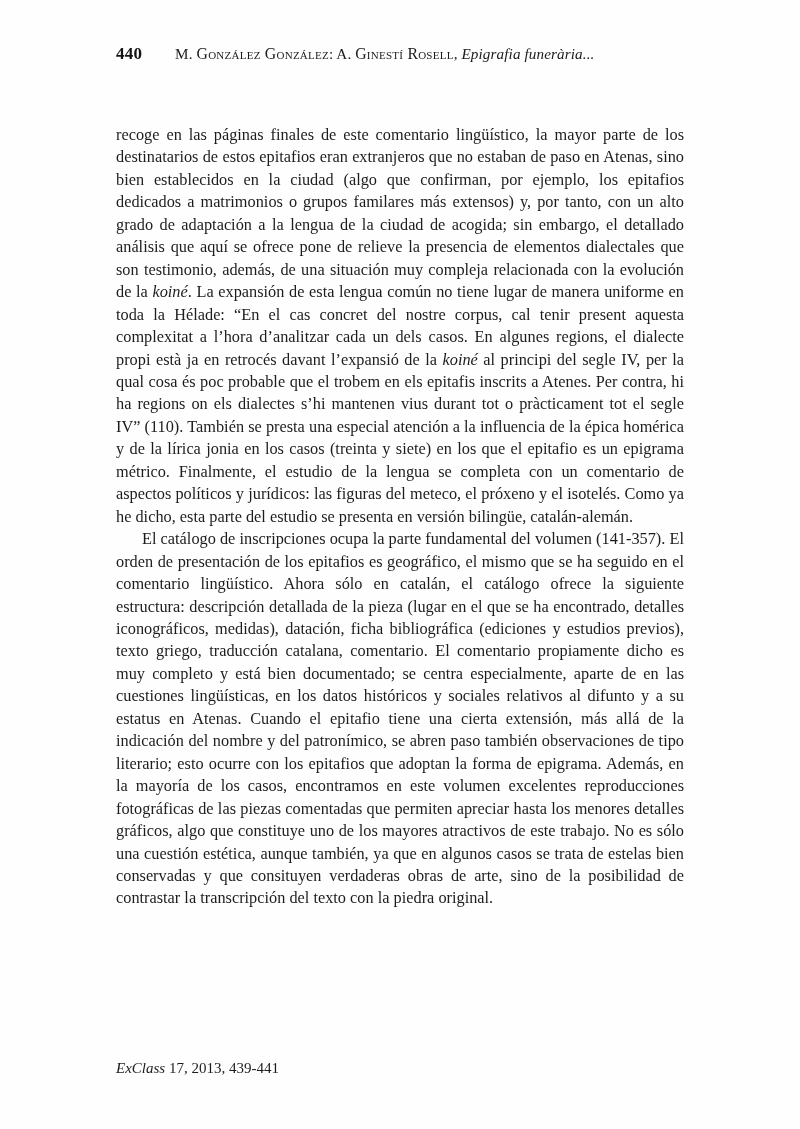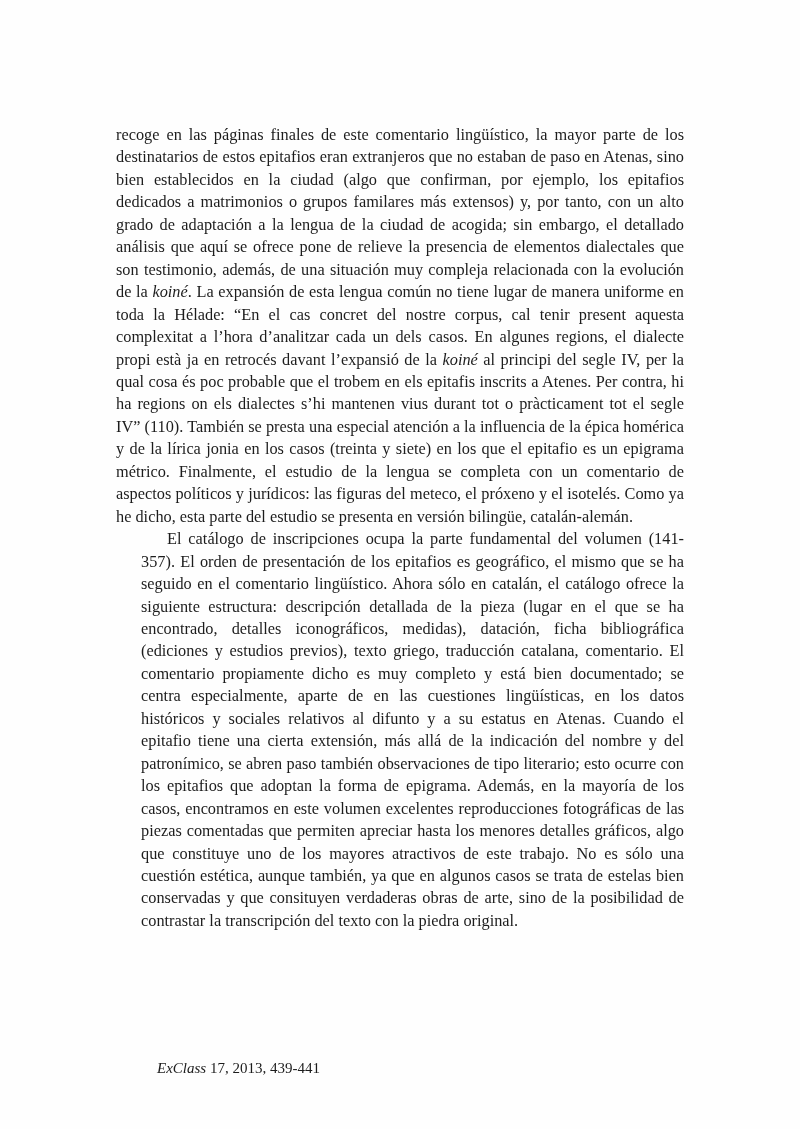--- a/index.html
+++ b/index.html
@@ -66,45 +66,49 @@
     font-size: 16.3px;
     line-height: 22.45px;
     text-align: justify;
     text-justify: inter-word;
     hyphens: none;
     color: #1c1c1c;
     letter-spacing: 0.01px;
   }
   .para + .para {
     text-indent: 26px;
-    margin-left: 25px;
   }
   .para.first {
     text-indent: 0;
   }
 
   
   .footer {
     position: absolute;
     left: 116px;
     top: 1060px;
     font-size: 15px;
     color: #1c1c1c;
     white-space: nowrap;
   }
   .footer .jrnl {
     font-style: italic;
-    margin-left: 41px;
   }
 </style>
 </head>
 <body>
 
 <div class="page">
 
+  <div class="running-head">
+    <span class="folio">440</span>
+    <span class="head-title">
+      <span>M. </span><span class="sc">González González</span><span>: A. </span><span class="sc">Ginestí Rosell</span><span>, </span><span class="it">Epigrafia funerària...</span>
+    </span>
+  </div>
 
   <div class="body-col">
     <p class="para first" id="para-1"><span>recoge en las páginas finales de este comentario lingüístico, la mayor parte de los destinatarios de estos epitafios eran extranjeros que no estaban de paso en Atenas, sino bien establecidos en la ciudad (algo que confirman, por ejemplo, los epitafios dedicados a matrimonios o grupos familares más extensos) y, por tanto, con un alto grado de adaptación a la lengua de la ciudad de acogida; sin embargo, el detallado análisis que aquí se ofrece pone de relieve la presencia de elementos dialectales que son testimonio, además, de una situación muy compleja relacionada con la evolución de la </span><span class="it">koiné</span><span>. La expansión de esta lengua común no tiene lugar de manera uniforme en toda la Hélade: “En el cas concret del nostre corpus, cal tenir present aquesta complexitat a l’hora d’analitzar cada un dels casos. En algunes regions, el dialecte propi està ja en retrocés davant l’expansió de la </span><span class="it">koiné</span><span> al principi del segle IV, per la qual cosa és poc probable que el trobem en els epitafis inscrits a Atenes. Per contra, hi ha regions on els dialectes s’hi mantenen vius durant tot o pràcticament tot el segle IV” (110). También se presta una especial atención a la influencia de la épica homérica y de la lírica jonia en los casos (treinta y siete) en los que el epitafio es un epigrama métrico. Finalmente, el estudio de la lengua se completa con un comentario de aspectos políticos y jurídicos: las figuras del meteco, el próxeno y el isotelés. Como ya he dicho, esta parte del estudio se presenta en versión bilingüe, catalán-alemán.</span></p>
     <p class="para" id="para-2"><span>El catálogo de inscripciones ocupa la parte fundamental del volumen (141-357). El orden de presentación de los epitafios es geográfico, el mismo que se ha seguido en el comentario lingüístico. Ahora sólo en catalán, el catálogo ofrece la siguiente estructura: descripción detallada de la pieza (lugar en el que se ha encontrado, detalles iconográficos, medidas), datación, ficha bibliográfica (ediciones y estudios previos), texto griego, traducción catalana, comentario. El comentario propiamente dicho es muy completo y está bien documentado; se centra especialmente, aparte de en las cuestiones lingüísticas, en los datos históricos y sociales relativos al difunto y a su estatus en Atenas. Cuando el epitafio tiene una cierta extensión, más allá de la indicación del nombre y del patronímico, se abren paso también observaciones de tipo literario; esto ocurre con los epitafios que adoptan la forma de epigrama. Además, en la mayoría de los casos, encontramos en este volumen excelentes reproducciones fotográficas de las piezas comentadas que permiten apreciar hasta los menores detalles gráficos, algo que constituye uno de los mayores atractivos de este trabajo. No es sólo una cuestión estética, aunque también, ya que en algunos casos se trata de estelas bien conservadas y que consituyen verdaderas obras de arte, sino de la posibilidad de contrastar la transcripción del texto con la piedra original.</span></p>
   </div>
 
   <div class="footer">
     <span class="jrnl">ExClass</span><span> 17, 2013, 439-441</span>
   </div>
 

